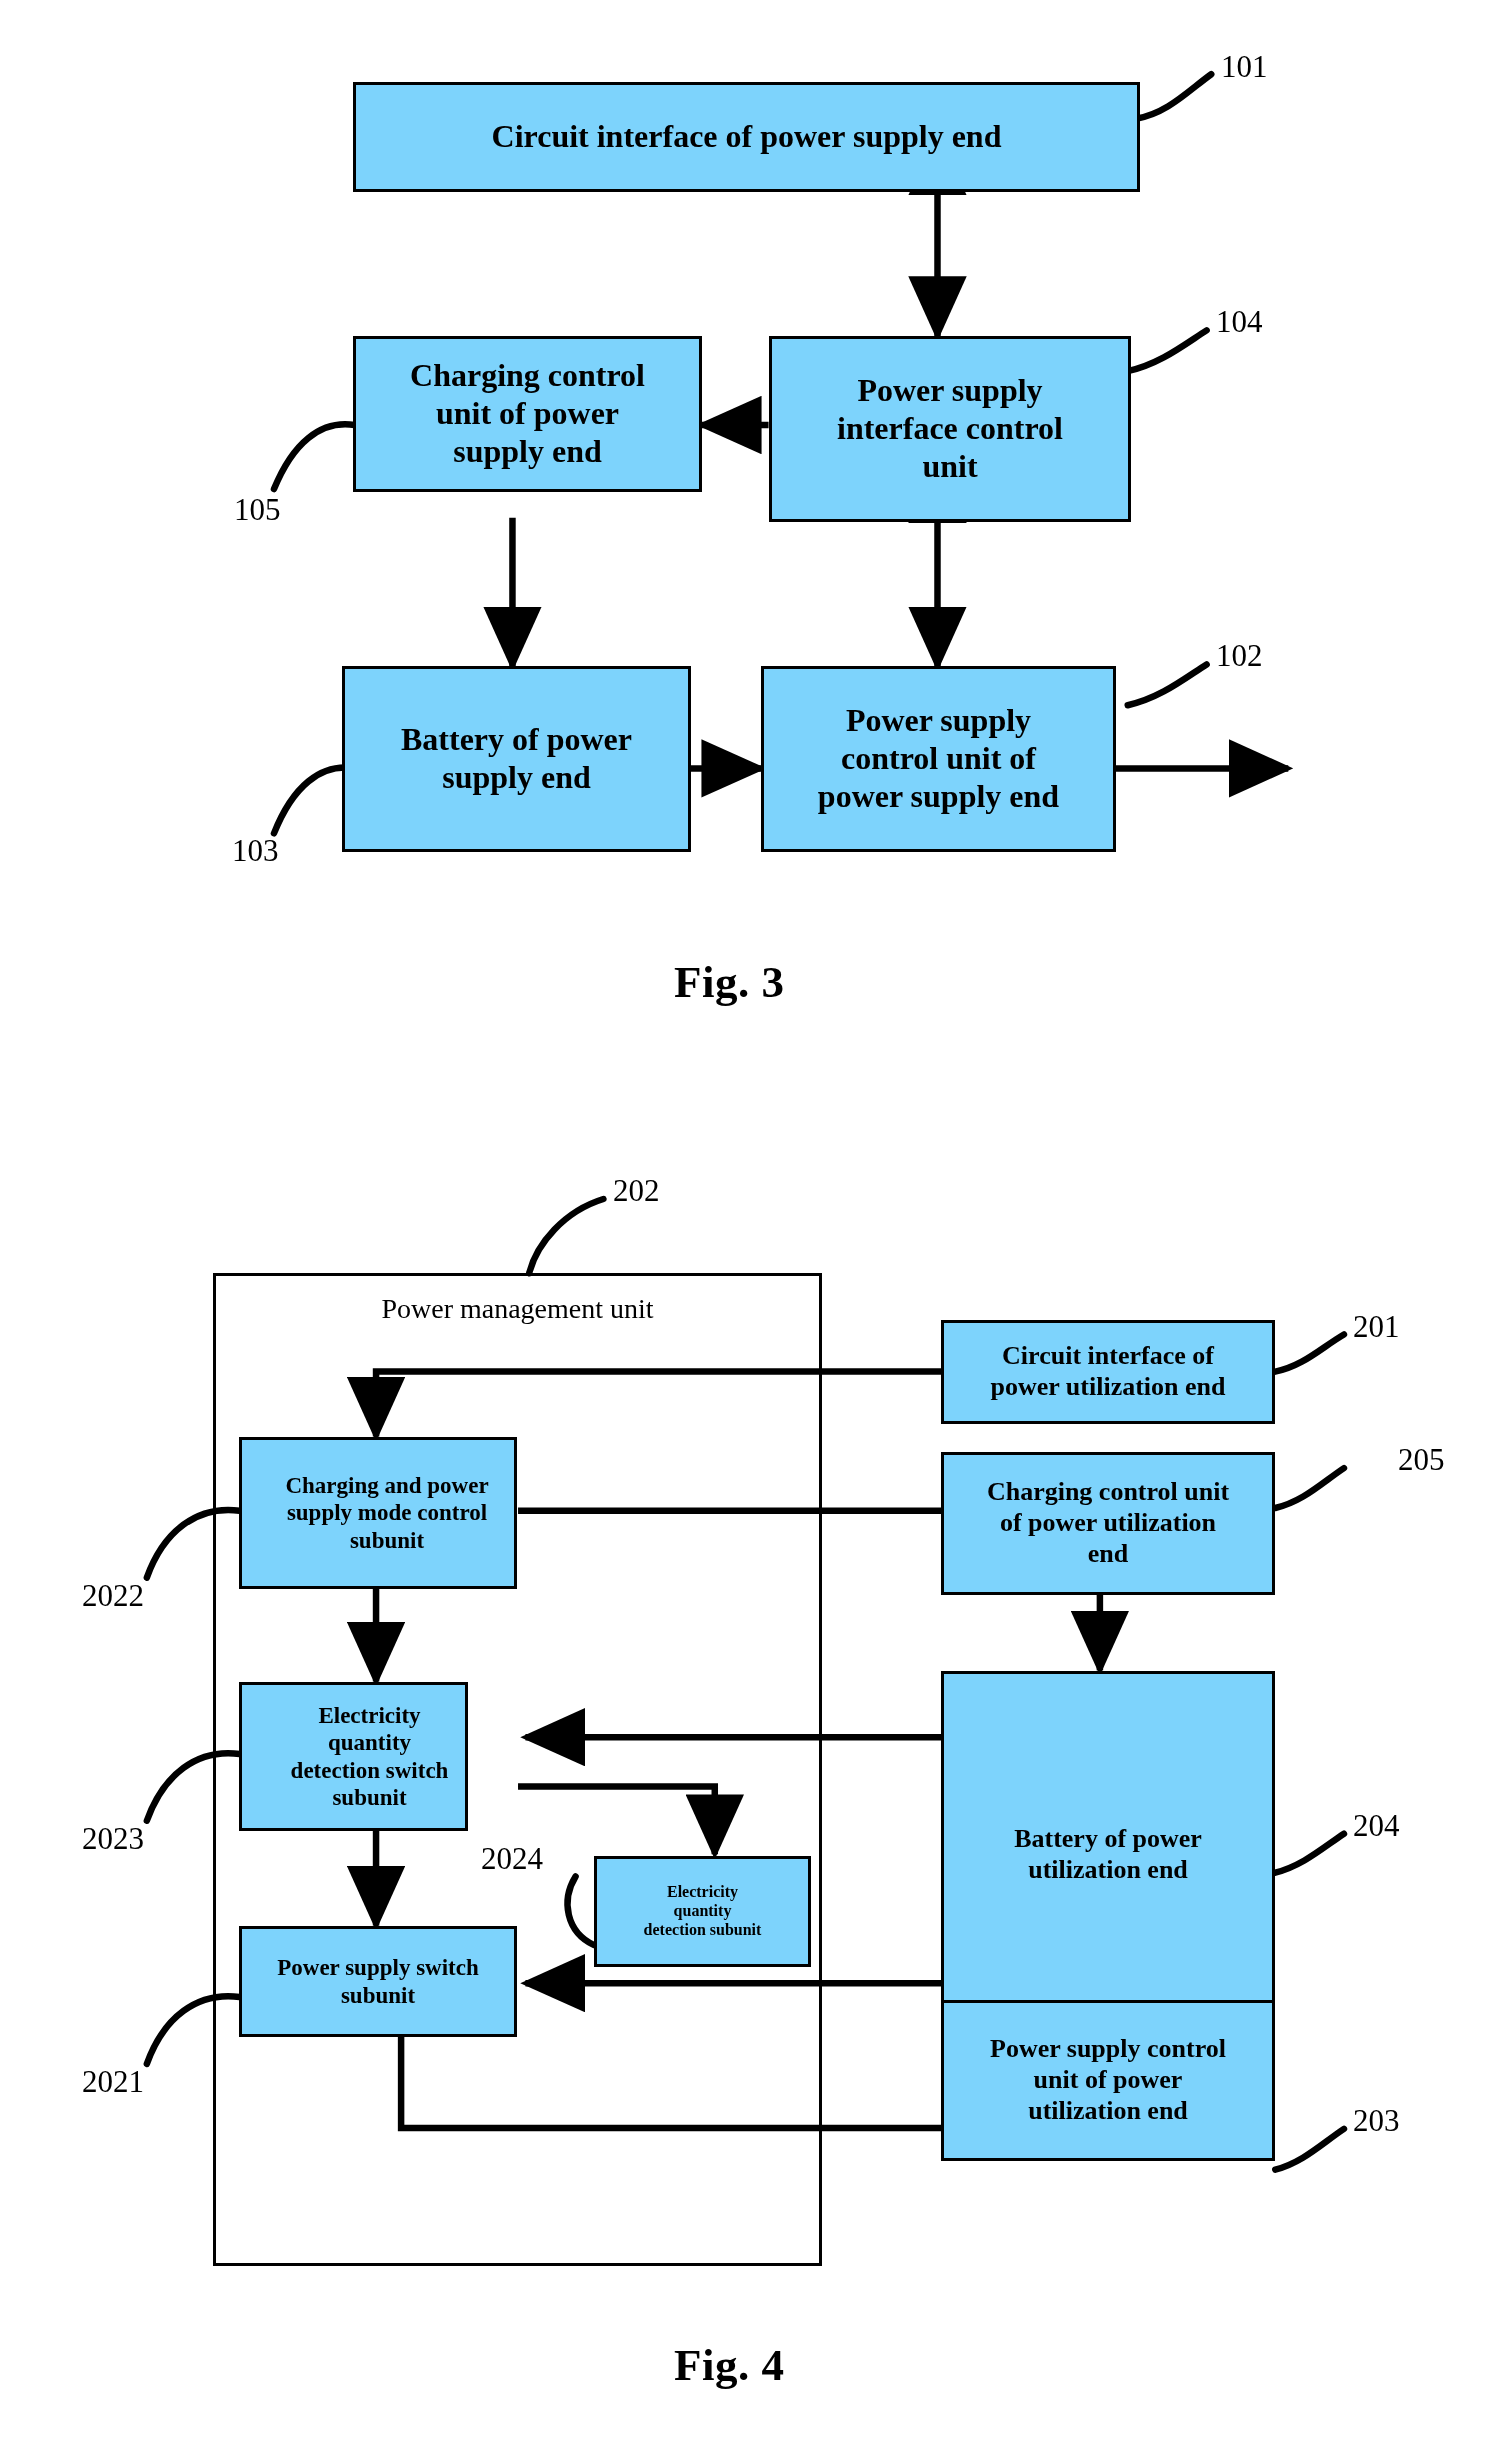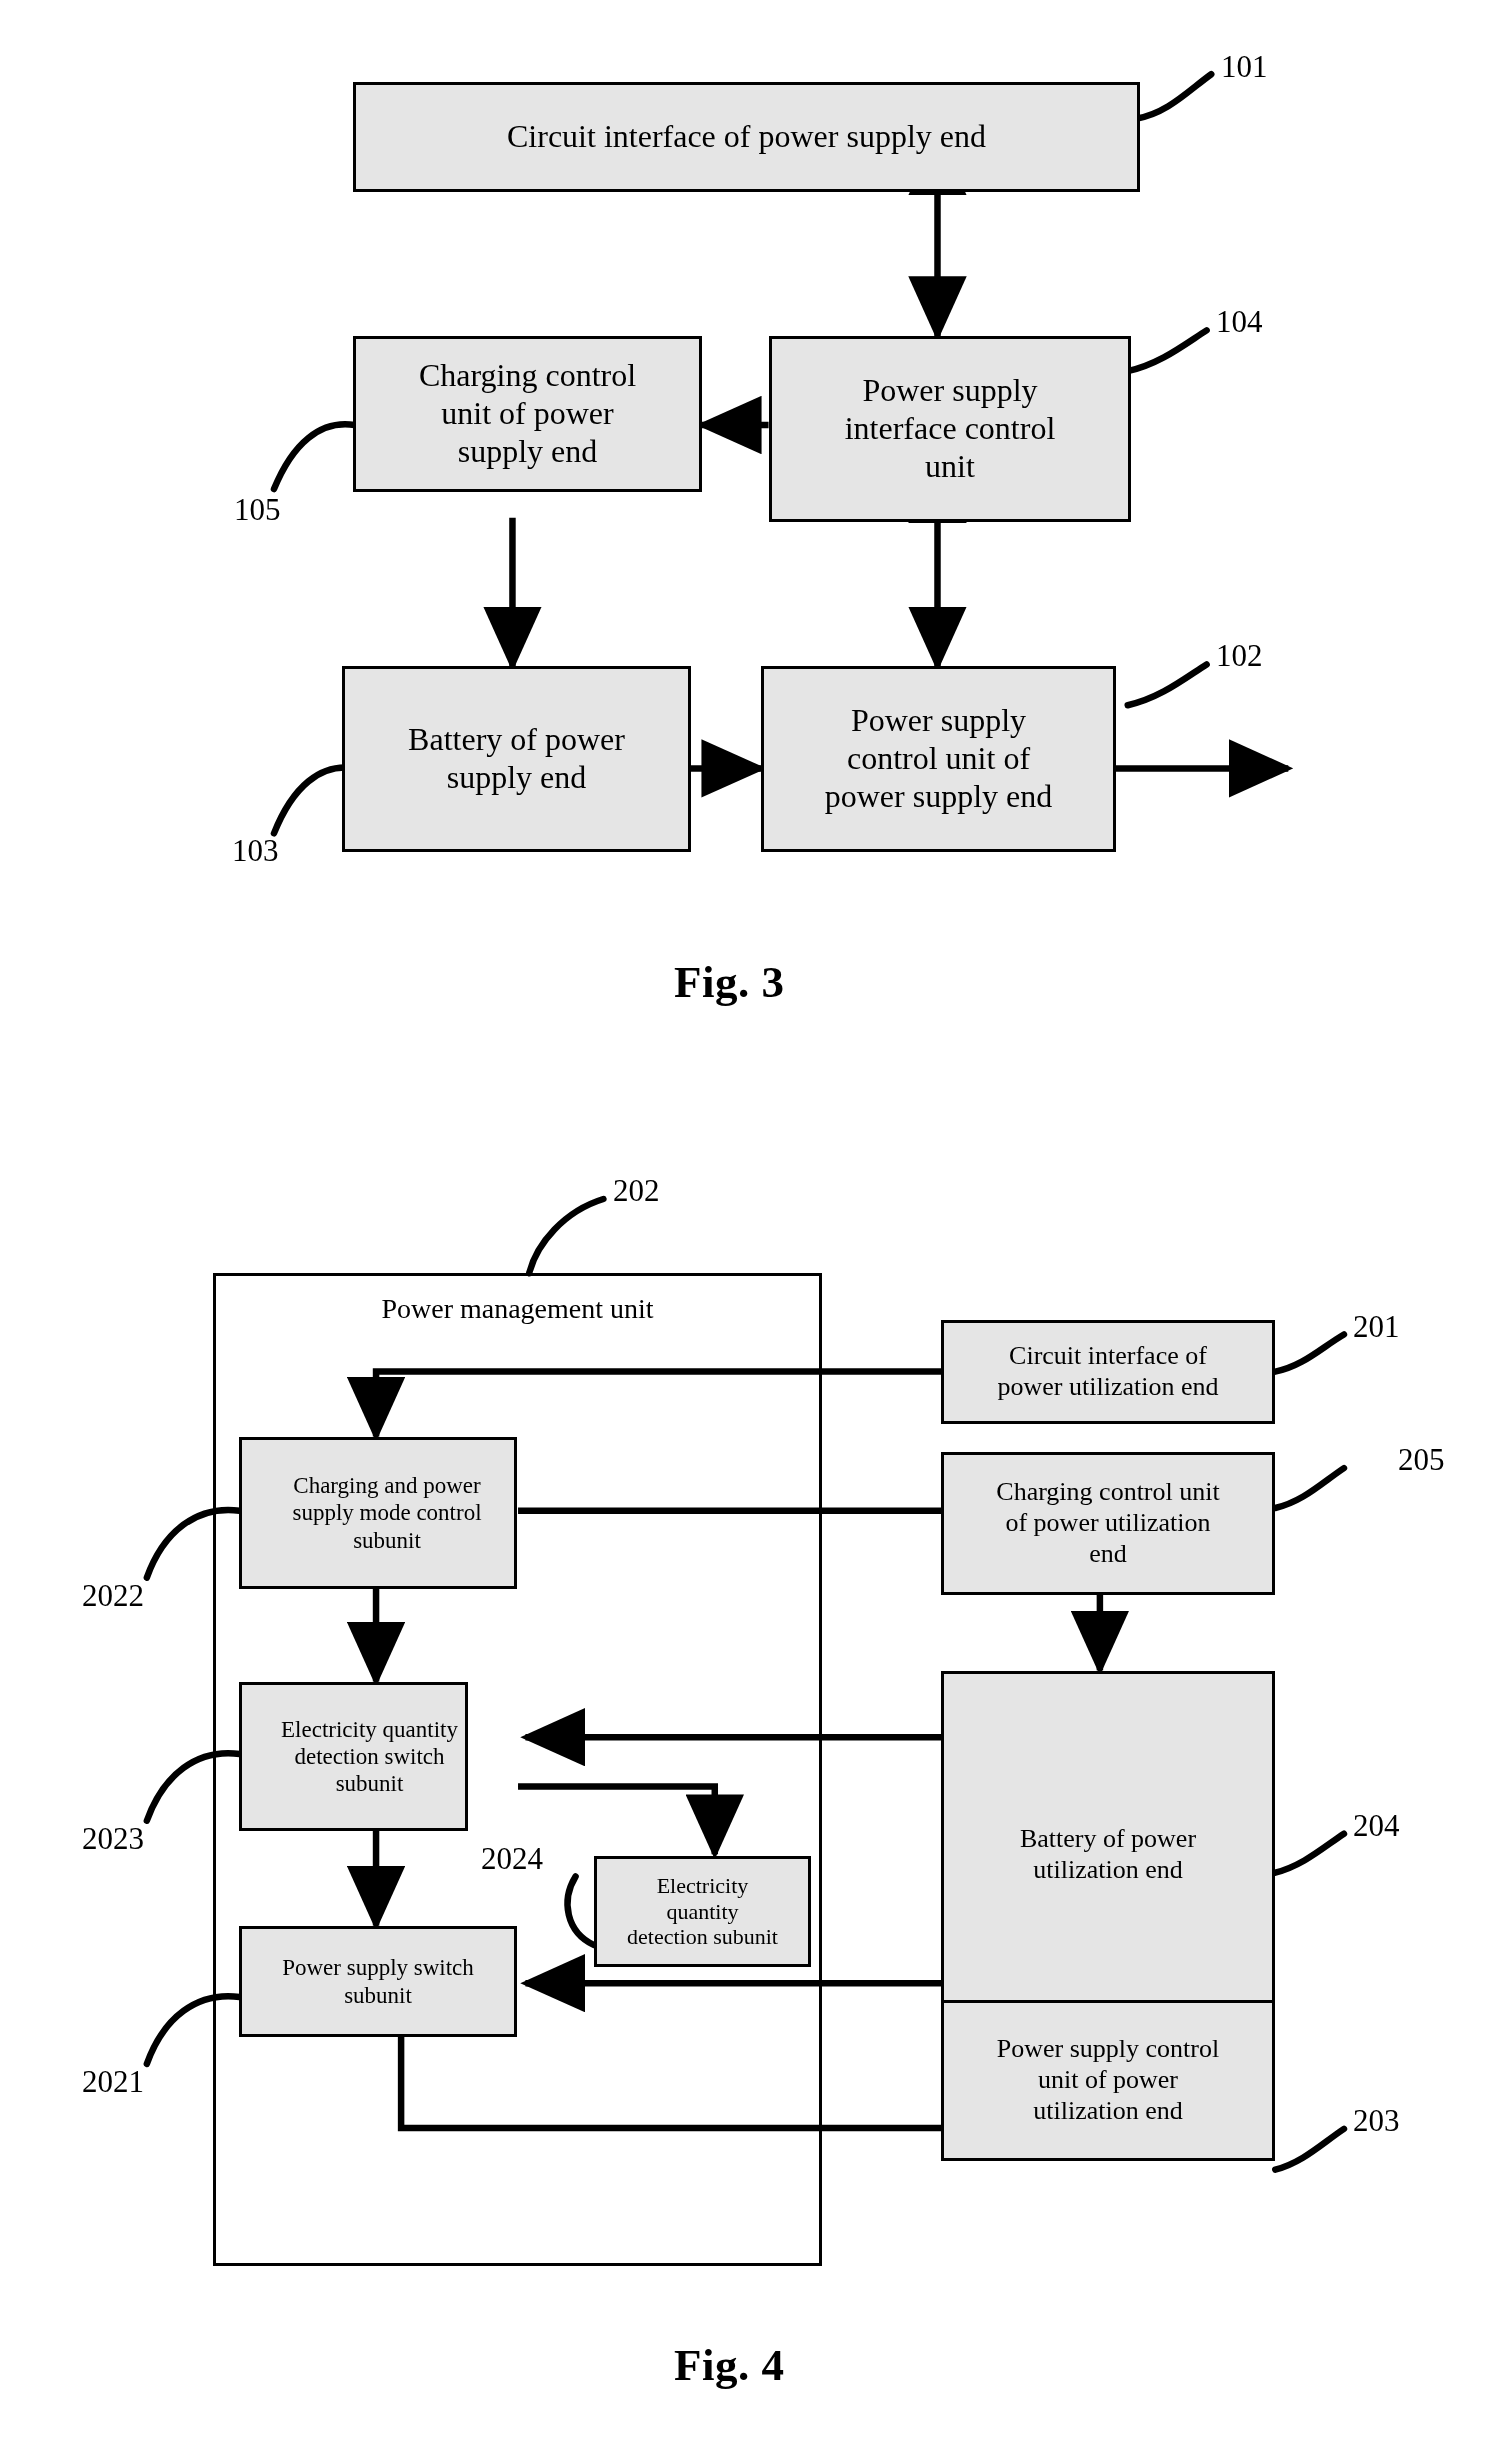--- a/index.html
+++ b/index.html
@@ -21,27 +21,28 @@
   svg.layer {
     position: absolute;
     left: 0;
     top: 0;
     width: 1501px;
     height: 2462px;
   }
   .box {
     position: absolute;
     border: 3.7px solid #000;
-    background: #e5e5e5;
+    background: #7dd3fc;
     box-sizing: border-box;
     display: flex;
     align-items: center;
     justify-content: center;
     text-align: center;
     line-height: 1.18;
+    font-weight: bold;
   }
   .box > span {
     display: block;
     padding: 0 5.6px;
     white-space: pre-line;
   }
   .outer-box {
     position: absolute;
     border: 3.7px solid #000;
     background: transparent;
@@ -62,21 +63,21 @@
     position: absolute;
     font-weight: bold;
     font-size: 45px;
     letter-spacing: 0.5px;
     white-space: nowrap;
   }
   .f3-lg { font-size: 32px; }
   .f4-inner { font-size: 23px; }
   .f4-right { font-size: 26px; }
   .f4-title { font-size: 28px; }
-  .f4-small { font-size: 22px; }
+  .f4-small { font-size: 16px; }
 </style>
 </head>
 <body>
 
 <div id="page">
 
   <svg class="layer" viewBox="0 0 1617 2653" xmlns="http://www.w3.org/2000/svg">
     <defs>
       <marker id="ahead" markerWidth="10" markerHeight="9" refX="9.2" refY="4.5" orient="auto" markerUnits="strokeWidth">
         <path d="M0,0 L10,4.5 L0,9 z" fill="#000"></path>

